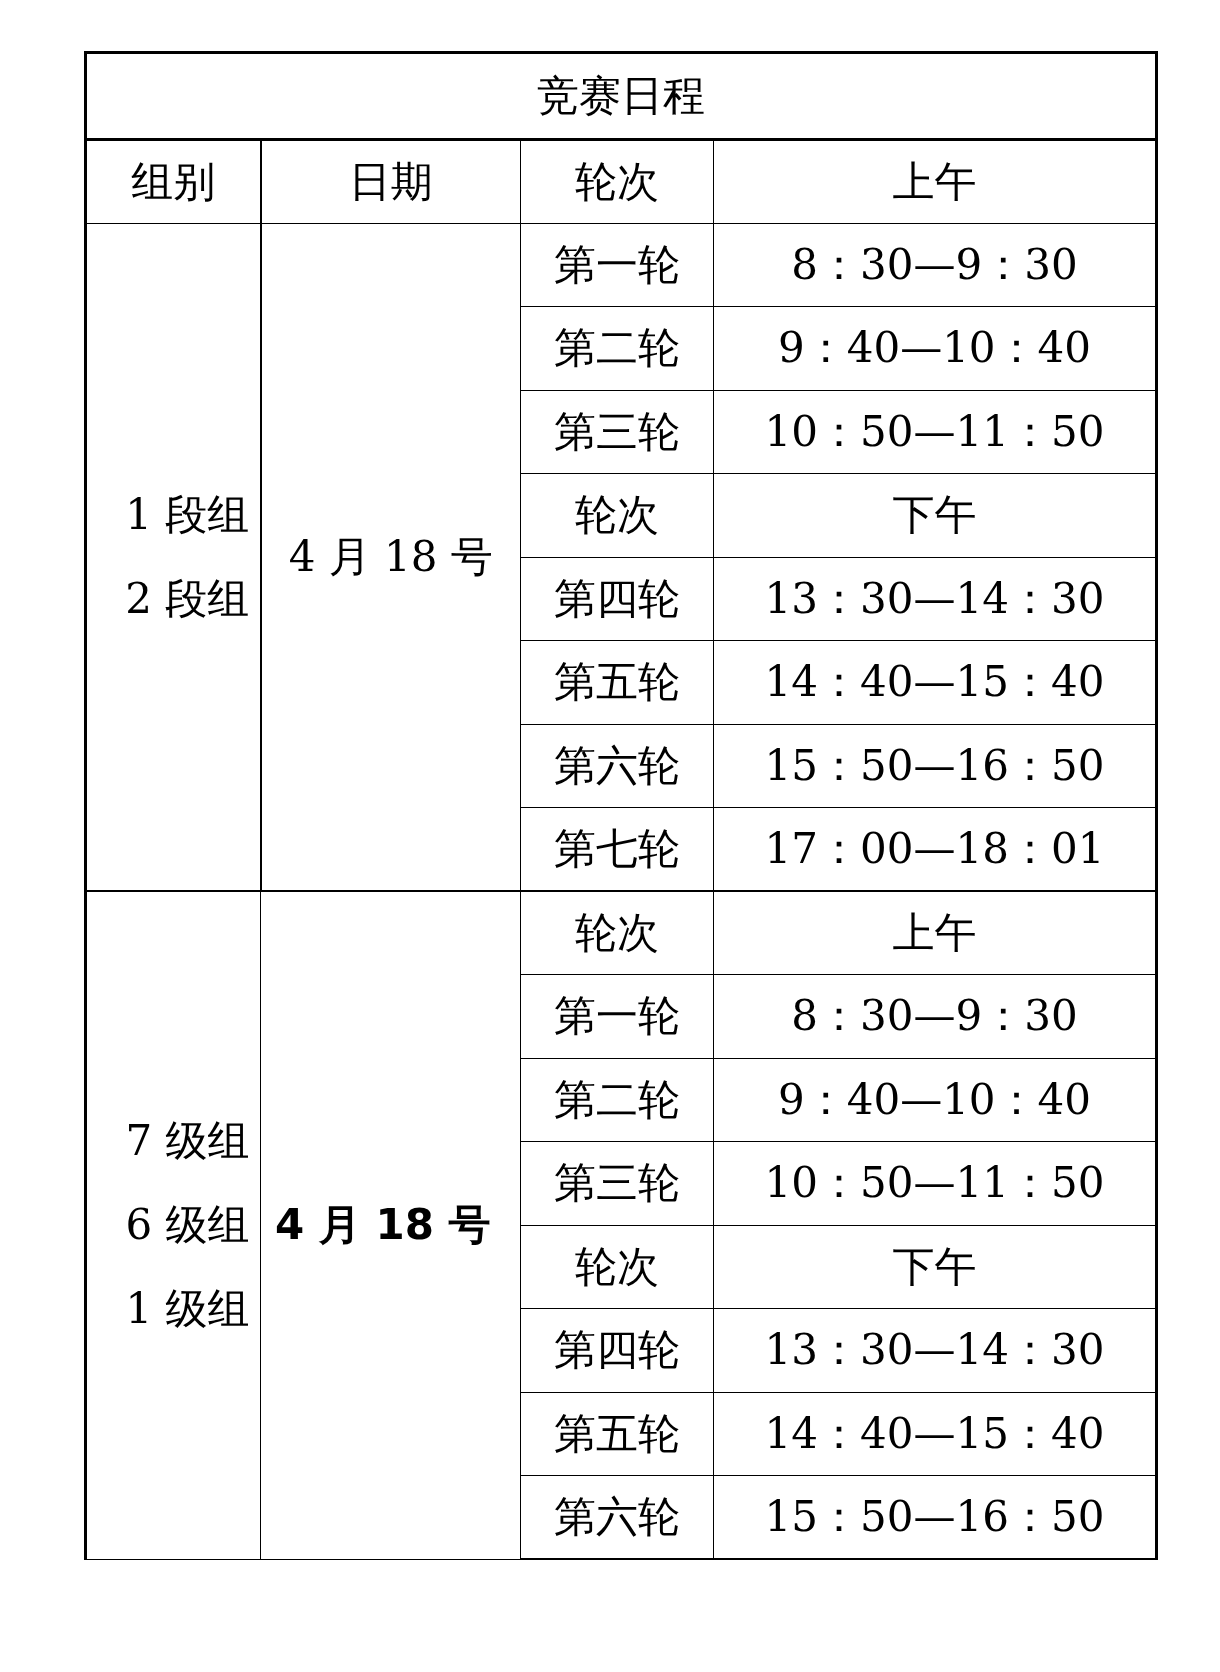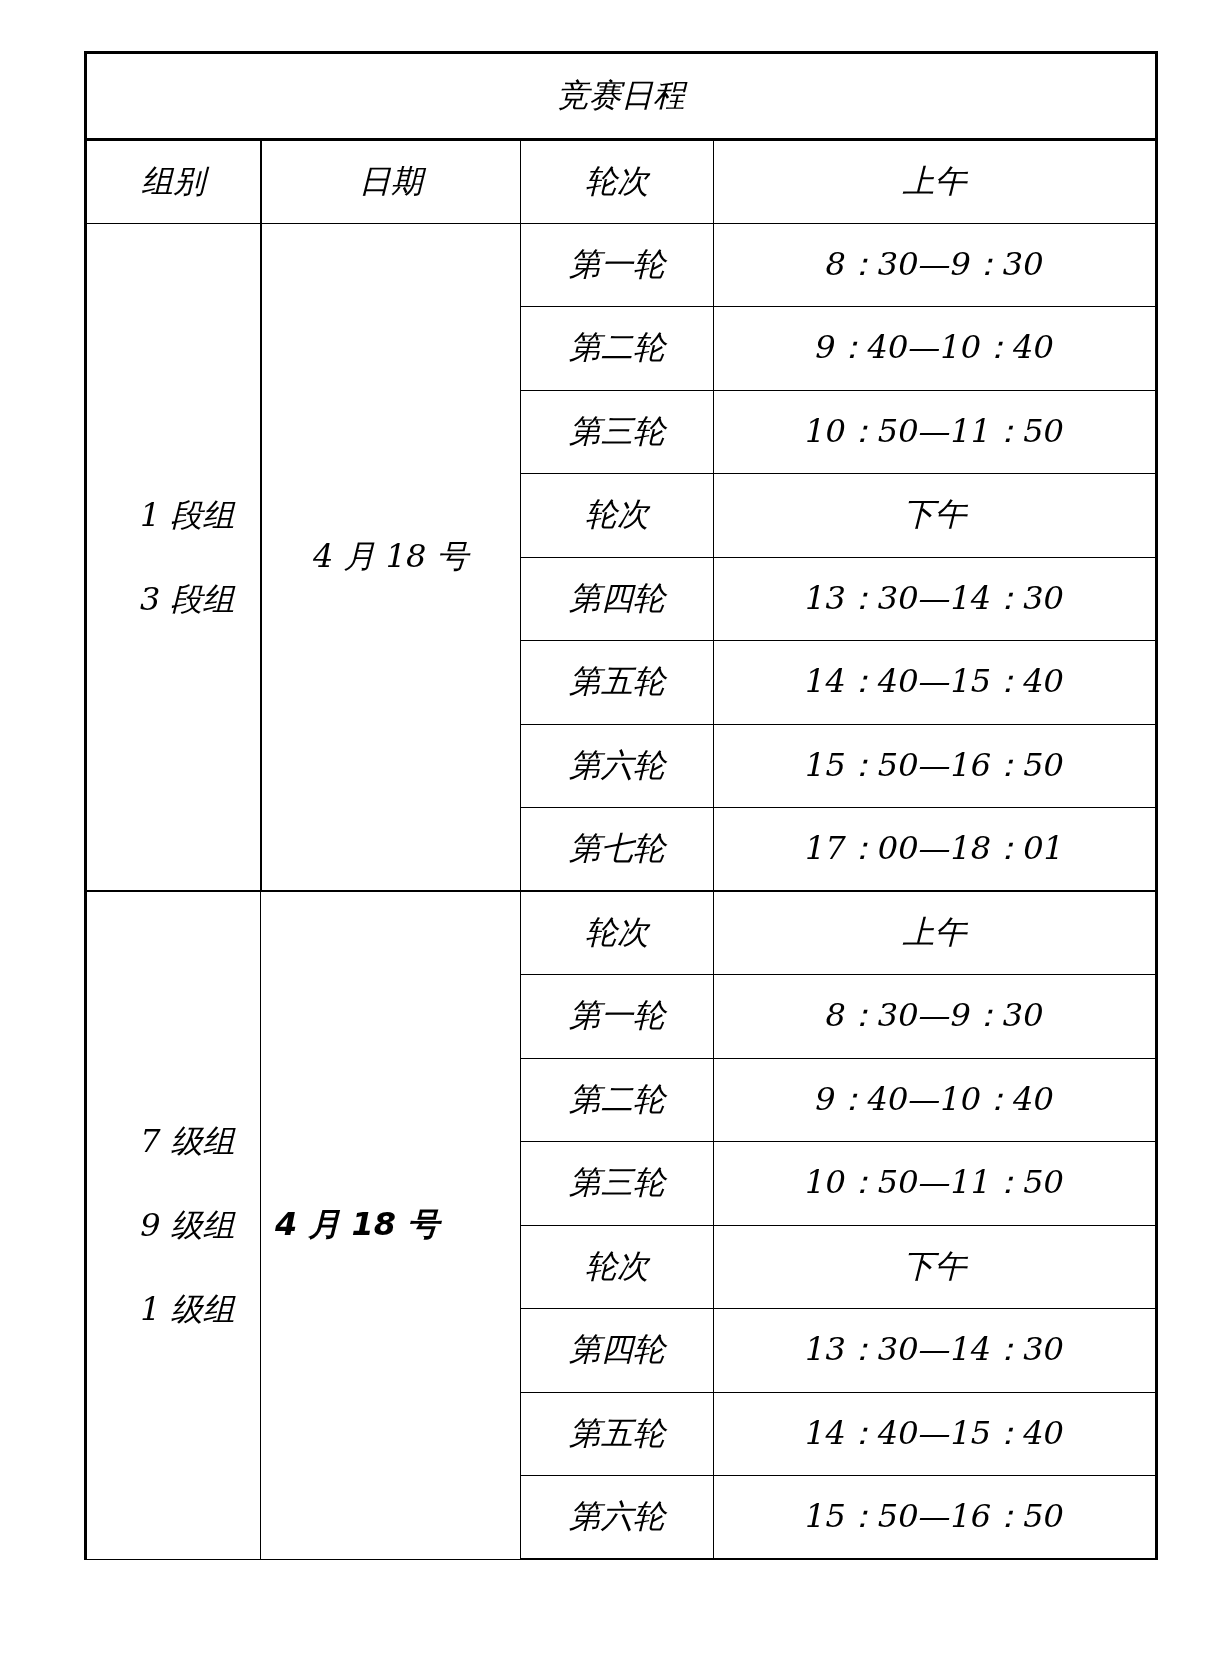--- a/index.html
+++ b/index.html
@@ -7,25 +7,24 @@
   table.sched {
     position: absolute; left: 84px; top: 51px;
     border-collapse: collapse;
     table-layout: fixed;
     width: 1071px;
   }
   table.sched td {
     border: 1.5px solid #000;
     text-align: center;
     vertical-align: middle;
-    font-size: 32px;
+    font-size: 42px;
     height: 83.5px;
     padding: 0;
     box-sizing: border-box;
-    font-style: italic;
   }
   table.sched tr.title td { height: 87px; border-top: 3px solid #000; border-left: 3px solid #000; border-right: 3px solid #000; border-bottom: 3px solid #000; }
   td.outer-left { border-left: 3px solid #000 !important; }
   td.outer-right { border-right: 3px solid #000 !important; }
   tr.last td { border-bottom: 2px solid #000 !important; }
   td.group-cell { text-align: right; padding-left: 28px !important; line-height: 84px; }
   td.group-cell span { display: block; }
   td.date-cell.bold { font-family: "DejaVu Sans", "Liberation Sans", sans-serif; font-weight: bold; text-align: left; padding-left: 14px; }
   td.time-cell { letter-spacing: 0px; }
   td.sep-top { border-top: 2.5px solid #000 !important; }
@@ -48,21 +47,21 @@
     <tr>
       <td class="outer-left thick-right">组别</td>
       <td>日期</td>
       <td>轮次</td>
       <td class="outer-right">上午</td>
     </tr>
 
     <tr>
       <td rowspan="8" class="outer-left group-cell thick-right">
         <span>1 段组</span>
-        <span>3 段组</span>
+        <span>2 段组</span>
       </td>
       <td rowspan="8" class="date-cell">4 月 18 号</td>
       <td>第一轮</td>
       <td class="outer-right time-cell">8：30—9：30</td>
     </tr>
     <tr>
       <td>第二轮</td>
       <td class="outer-right time-cell">9：40—10：40</td>
     </tr>
     <tr>
@@ -86,21 +85,21 @@
       <td class="outer-right time-cell">15：50—16：50</td>
     </tr>
     <tr>
       <td>第七轮</td>
       <td class="outer-right time-cell">17：00—18：01</td>
     </tr>
 
     <tr>
       <td rowspan="8" class="outer-left group-cell sep-top">
         <span>7 级组</span>
-        <span>9 级组</span>
+        <span>6 级组</span>
         <span>1 级组</span>
       </td>
       <td rowspan="8" class="date-cell bold sep-top">4 月 18 号</td>
       <td class="sep-top">轮次</td>
       <td class="outer-right sep-top">上午</td>
     </tr>
     <tr>
       <td>第一轮</td>
       <td class="outer-right time-cell">8：30—9：30</td>
     </tr>

